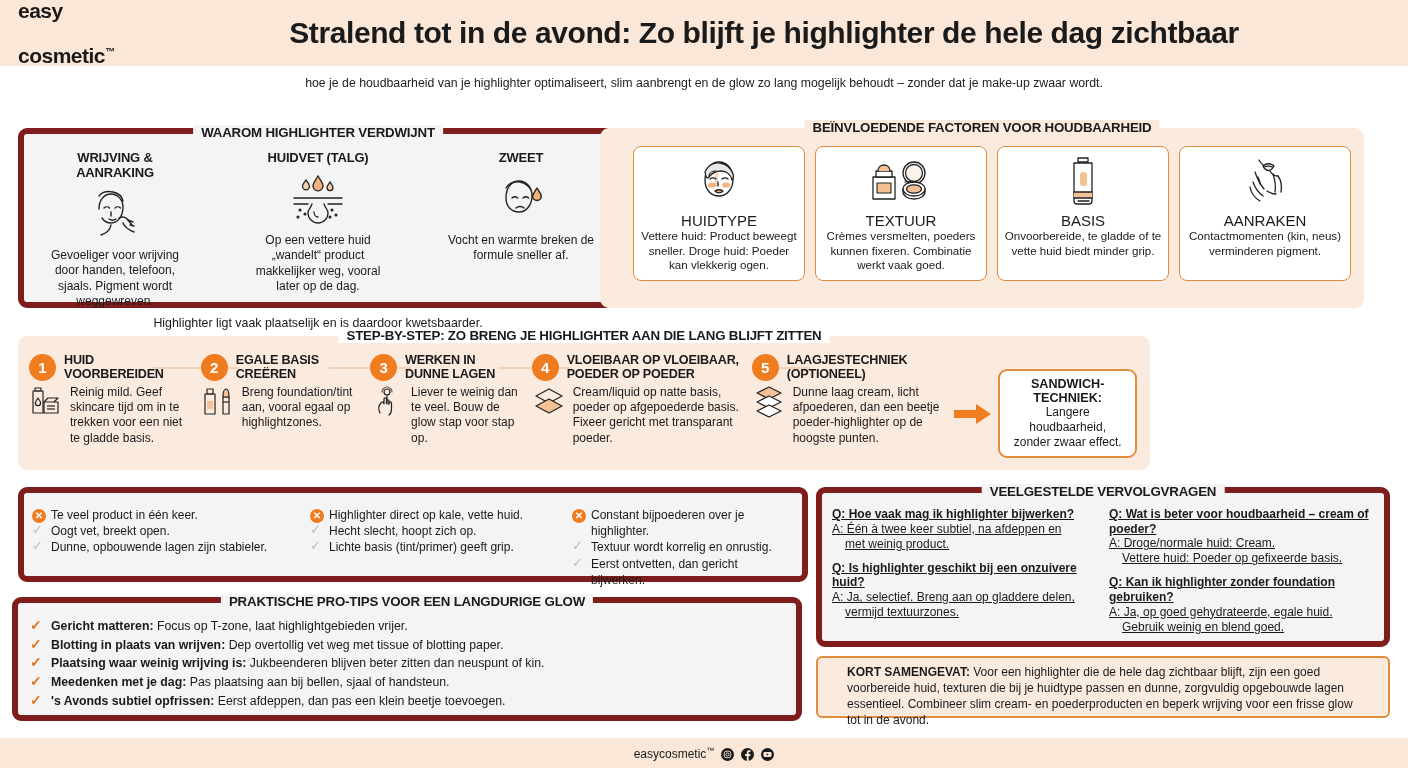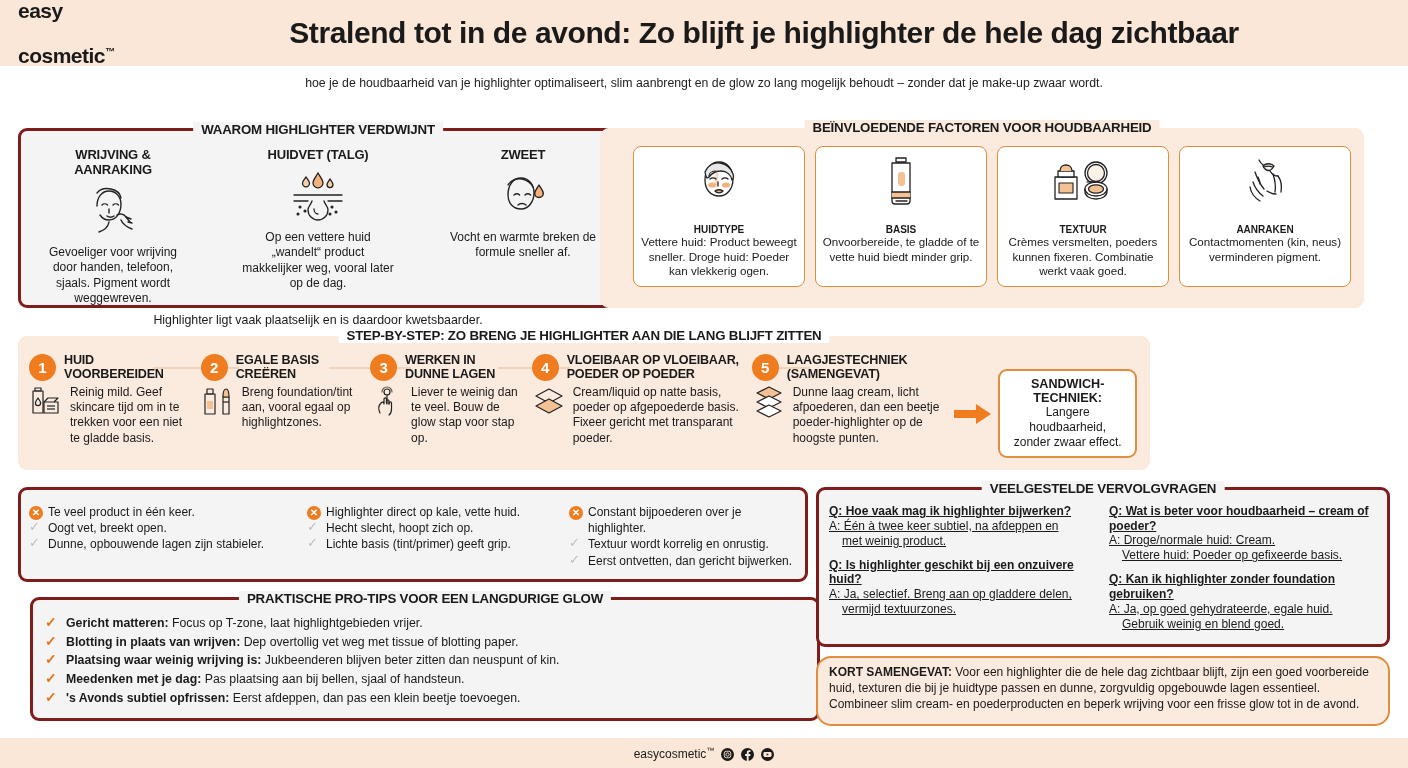--- a/index.html
+++ b/index.html
@@ -28,21 +28,21 @@
 
   
   .intro {
     text-align:center; font-size:12.3px; line-height:1.38; padding:9px 150px 6px 150px;
     color:#222;
   }
 
   
   .panel { position:absolute; border-radius:9px; }
   .panel-grey {
-    background:#f4f4f4; border:3px solid #7f1d1d;
+    background:#f4f4f4; border:6px solid #7f1d1d;
   }
   .panel-peach { background:#fbeade; border:1px solid #fbeade; }
   .panel-title {
     position:absolute; top:-9px; left:50%; transform:translateX(-50%);
     background:transparent; font-size:13.3px; font-weight:bold; white-space:nowrap;
     letter-spacing:-0.2px; padding:0 8px;
   }
   .panel-title.on-grey { background:#f4f4f4; }
   .panel-title.on-peach { background:#fbeade; }
   .panel-title.on-white { background:#ffffff; }
@@ -57,21 +57,21 @@
   .waarom-foot { text-align:center; font-size:12.4px; margin-top:7px; }
 
   
   #sec-factoren { left:600px; top:128px; width:764px; height:180px;padding-left:20px; }
   .fact-cards { display:flex; gap:10px; padding:17px 12px 0 12px; }
   .fact-card {
     flex:1; background:#ffffff; border:1.6px solid #e08d3e; border-radius:8px;
     padding:6px 6px 7px; text-align:center;
   }
   .fact-ico { height:58px; display:flex; align-items:center; justify-content:center; }
-  .fact-h { font-size:10px; font-weight:bold; margin-top:13px; }
+  .fact-h { font-size:15px; font-weight:normal; margin-top:1px; }
   .fact-t { font-size:11.6px; line-height:1.27; }
 
   
   #sec-steps { left:18px; top:336px; width:1132px; height:134px; }
   .steps-row { display:flex; padding:16px 12px 0 10px; position:relative; }
   .step { position:relative; padding-right:8px; }
   .step-head { display:flex; align-items:flex-start; gap:8px; }
   .step-num {
     width:27px; height:27px; border-radius:50%; background:#f07c20; color:#fff;
     font-size:15px; font-weight:bold; display:flex; align-items:center;
@@ -97,40 +97,40 @@
   .valk-col { flex:1; padding-right:4px; }
   .valk-line { display:flex; gap:5px; align-items:flex-start; font-size:12px; line-height:1.35; }
   .ico-x {
     flex:0 0 14px; width:14px; height:14px; border-radius:50%; background:#f07c20;
     color:#fff; font-size:10px; font-weight:bold; display:flex; align-items:center;
     justify-content:center; margin-top:2px;
   }
   .ico-chk-grey { flex:0 0 14px; color:#bdbdbd; font-size:13px; line-height:1.15; }
 
   
-  #sec-protips { left:30px; top:597px; width:790px; height:124px; }
+  #sec-protips { left:12px; top:597px; width:790px; height:124px; }
   .tips { padding:14px 12px 0 12px; }
   .tip-line { display:flex; gap:7px; font-size:12.3px; line-height:1.52; align-items:flex-start; }
   .ico-chk-orange { flex:0 0 14px; color:#e0761c; font-size:14px; font-weight:bold; line-height:1.25; }
   .tip-b { font-weight:bold; }
 
   
   #sec-faq { left:816px; top:487px; width:574px; height:160px; }
   .faq-grid { display:flex; padding:14px 10px 0 10px; gap:12px; }
   .faq-col { flex:1;text-decoration:underline; }
   .faq-item { margin-bottom:9px; }
   .faq-q { font-size:12px; font-weight:bold; line-height:1.22; }
   .faq-a { font-size:12px; line-height:1.26; }
   .faq-a .ind { display:block; padding-left:13px; }
 
   
   #sec-summary {
-    position:absolute; left:816px; top:656px; width:574px; height:70px;
-    background:#fbeade; border:2px solid #e08d3e; border-radius:15px;
-    padding:7px 11px; font-size:12px; line-height:1.33;
+    position:absolute; left:816px; top:656px; width:574px; height:62px;
+    background:#fbeade; border:2px solid #e08d3e; border-radius:6px;
+    padding:7px 29px; font-size:12px; line-height:1.33;
   }
   .sum-b { font-weight:bold; }
 
   
   .footer {
     position:absolute; left:0; bottom:0; width:1408px; height:30px;
     background:#fae7d7; display:flex; align-items:center; justify-content:center; gap:7px;
   }
   .footer-txt { font-size:12px; }
   .footer-tm { font-size:8px; vertical-align:super; }
@@ -241,55 +241,55 @@
             <path d="M21 37c2.5-1.6 5.5-1.6 8 0c-2 2.4-6 2.4-8 0z" fill="#f3b27c"></path>
           </g>
             </svg>
         </div>
         <div class="fact-h">HUIDTYPE</div>
         <div class="fact-t">Vettere huid: Product beweegt sneller. Droge huid: Poeder kan vlekkerig ogen.</div>
       </div>
 
       <div class="fact-card">
         <div class="fact-ico">
-          <svg width="40" height="56" viewBox="0 0 40 56">
-              <g fill="none" stroke="#222" stroke-width="1.3" stroke-linejoin="round" stroke-linecap="round">
-            <path d="M15 4h10v4H15z" fill="#fff"></path>
-            <path d="M11 9h18v38a3 3 0 0 1-3 3H14a3 3 0 0 1-3-3z" fill="#fff"></path>
-            <rect x="17" y="18" width="7" height="14" rx="3" fill="#f3c193" stroke="none"></rect>
-            <path d="M11 38h18v6H11z" fill="#f3c193" stroke="none"></path>
-            <path d="M11 38h18"></path>
-                <path d="M11 44h18"></path>
-            <path d="M15 47h11"></path>
-          </g>
-            </svg>
-        </div>
-        <div class="fact-h">BASIS</div>
-        <div class="fact-t">Onvoorbereide, te gladde of te vette huid biedt minder grip.</div>
-      </div>
-
-      <div class="fact-card">
-        <div class="fact-ico">
           <svg width="72" height="54" viewBox="0 0 72 54">
               <g fill="none" stroke="#222" stroke-width="1.3" stroke-linejoin="round" stroke-linecap="round">
             <path d="M8 22h22v22H8z" fill="#fff"></path>
             <rect x="12" y="28" width="14" height="10" fill="#f3c193" stroke="#222" stroke-width="1.1"></rect>
             <path d="M11 16h16v6H11z" fill="#fff"></path>
             <path d="M13 16c0-4 3-6 6-6s6 2 6 6" fill="#f3c193"></path>
             <circle cx="49" cy="18" r="11" fill="#fff"></circle>
             <circle cx="49" cy="18" r="8.5" fill="#fbf3ea"></circle>
             <path d="M38 34a11 7 0 0 0 22 0a11 7 0 0 0-22 0z" fill="#fff"></path>
             <ellipse cx="49" cy="34" rx="7.5" ry="4.2" fill="#f3c193"></ellipse>
             <path d="M38 34v3a11 7 0 0 0 22 0v-3"></path>
             <path d="M40 27c2-1 6 0 9 0"></path>
           </g>
             </svg>
         </div>
         <div class="fact-h">TEXTUUR</div>
         <div class="fact-t">Crèmes versmelten, poeders kunnen fixeren. Combinatie werkt vaak goed.</div>
+      </div>
+
+      <div class="fact-card">
+        <div class="fact-ico">
+          <svg width="40" height="56" viewBox="0 0 40 56">
+              <g fill="none" stroke="#222" stroke-width="1.3" stroke-linejoin="round" stroke-linecap="round">
+            <path d="M15 4h10v4H15z" fill="#fff"></path>
+            <path d="M11 9h18v38a3 3 0 0 1-3 3H14a3 3 0 0 1-3-3z" fill="#fff"></path>
+            <rect x="17" y="18" width="7" height="14" rx="3" fill="#f3c193" stroke="none"></rect>
+            <path d="M11 38h18v6H11z" fill="#f3c193" stroke="none"></path>
+            <path d="M11 38h18"></path>
+                <path d="M11 44h18"></path>
+            <path d="M15 47h11"></path>
+          </g>
+            </svg>
+        </div>
+        <div class="fact-h">BASIS</div>
+        <div class="fact-t">Onvoorbereide, te gladde of te vette huid biedt minder grip.</div>
       </div>
 
       <div class="fact-card">
         <div class="fact-ico">
           <svg width="56" height="56" viewBox="0 0 56 56">
               <g fill="none" stroke="#222" stroke-width="1.3" stroke-linejoin="round" stroke-linecap="round">
             <path d="M22 6c2 4 6 7 11 7"></path>
             <path d="M26 12c3-3 8-3 11 0c-1.5 3-4 4.5-5.5 4.5S27 15 26 12z" fill="#fbf3ea"></path>
             <path d="M27 13c2.5-1 6-1 8.5 0"></path>
             <path d="M33 17c2 3 5 5 8 5"></path>
@@ -413,21 +413,21 @@
           </div>
           <div class="step-text">Cream/liquid op natte basis, poeder op afgepoederde basis. Fixeer gericht met transparant poeder.</div>
         </div>
       </div>
 
       <div class="step" style="width:250px;">
         <div class="step-head">
           <div class="step-num">5</div>
           <div class="step-title">
             <div>LAAGJESTECHNIEK</div>
-              <div>(SAMENGEVAT)</div>
+              <div>(OPTIONEEL)</div>
           </div>
         </div>
         <div class="step-body">
           <div class="step-ico">
             <svg width="34" height="34" viewBox="0 0 34 34">
                 <g stroke="#222" stroke-width="1.2" stroke-linejoin="round">
               <path d="M17 2l12 6-12 6-12-6z" fill="#f3c193"></path>
               <path d="M17 11l12 6-12 6-12-6z" fill="#fff"></path>
               <path d="M17 20l12 6-12 6-12-6z" fill="#fff"></path>
             </g>

